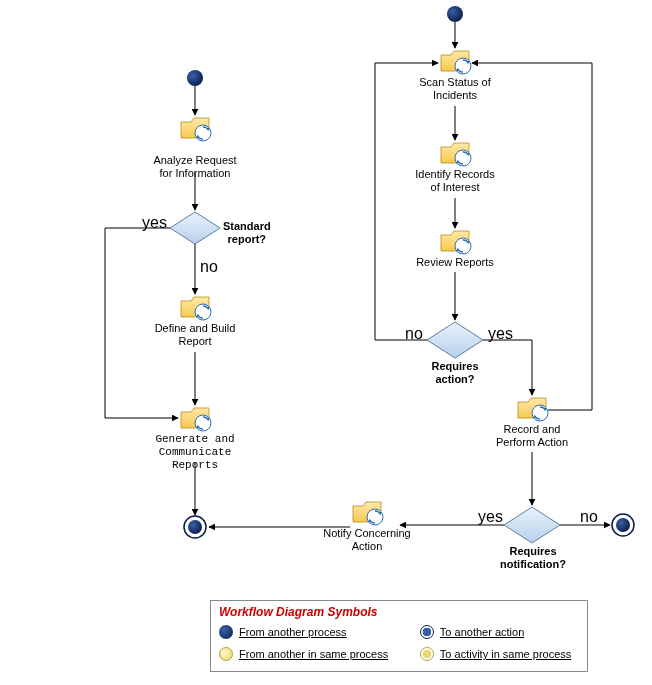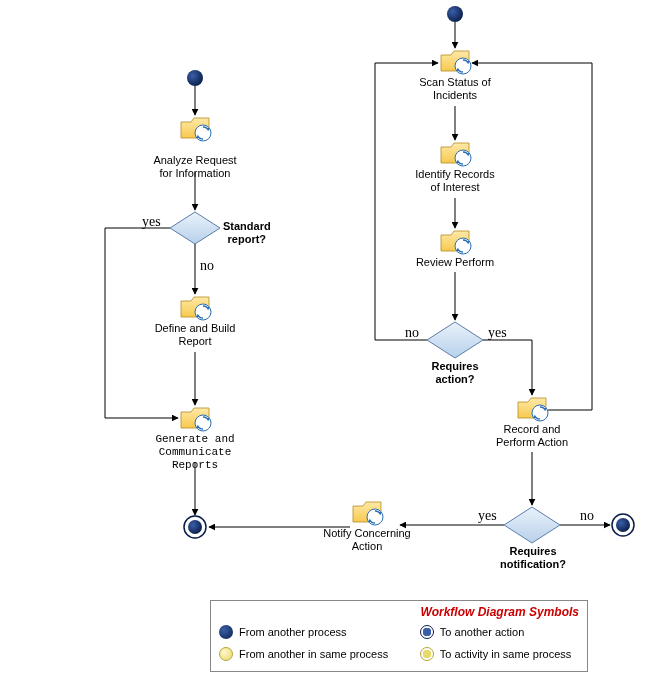--- a/index.html
+++ b/index.html
@@ -13,60 +13,60 @@
     height: 685px;
     position: relative;
   }
   .node-label {
     text-align: center;
     line-height: 1.2;
     position: absolute;
   }
   .edge-label {
     position: absolute;
-    font-size: 14px;
-    font-family: Liberation Serif, serif;
+    font-size: 16px;
   }
   .decision-label {
     position: absolute;
     font-weight: bold;
     text-align: center;
     line-height: 1.2;
   }
   svg {
     position: absolute;
     top: 0;
     left: 0;
     overflow: visible;
   }
   .legend-box {
     position: absolute;
     border: 1px solid #888;
     background: #fff;
     padding: 4px 8px 8px 8px;
   }
   .legend-title {
-    text-align: right;
+    text-align: left;
     font-weight: bold;
     font-style: italic;
     color: #c00;
     font-size: 12px;
     margin-bottom: 4px;
   }
   .legend-row {
     display: flex;
     align-items: center;
     gap: 6px;
     margin: 2px 0;
   }
   .legend-grid {
     display: grid;
     grid-template-columns: auto auto;
     column-gap: 24px;
     row-gap: 4px;
+    text-decoration: underline;
   }
   .legend-circle {
     width: 14px;
     height: 14px;
     border-radius: 50%;
     flex-shrink: 0;
   }
 </style>
 </head>
 <body>
@@ -155,21 +155,21 @@
 
 <div class="node-label" style="left:145px; top:140px; width:100px;margin-top:14px;">Analyze Request<br>for Information</div>
 <div class="decision-label" style="left:223px; top:220px;">Standard<br>report?</div>
 <div class="edge-label" style="left:142px; top:214px;">yes</div>
 <div class="edge-label" style="left:200px; top:258px;">no</div>
 <div class="node-label" style="left:145px; top:322px; width:100px;">Define and Build<br>Report</div>
 <div class="node-label" style="left:135px; top:433px; width:120px;font-family:Liberation Mono, monospace;">Generate and<br>Communicate Reports</div>
 
 <div class="node-label" style="left:405px; top:76px; width:100px;">Scan Status of<br>Incidents</div>
 <div class="node-label" style="left:405px; top:168px; width:100px;">Identify Records<br>of Interest</div>
-<div class="node-label" style="left:405px; top:256px; width:100px;">Review Perform</div>
+<div class="node-label" style="left:405px; top:256px; width:100px;">Review Reports</div>
 <div class="decision-label" style="left:430px; top:360px; width:50px;">Requires<br>action?</div>
 <div class="edge-label" style="left:405px; top:325px;">no</div>
 <div class="edge-label" style="left:488px; top:325px;">yes</div>
 <div class="node-label" style="left:482px; top:423px; width:100px;">Record and<br>Perform Action</div>
 <div class="decision-label" style="left:498px; top:545px; width:70px;">Requires<br>notification?</div>
 <div class="edge-label" style="left:478px; top:508px;">yes</div>
 <div class="edge-label" style="left:580px; top:508px;">no</div>
 <div class="node-label" style="left:317px; top:527px; width:100px;">Notify Concerning<br>Action</div>
 
 <div class="legend-box" style="left:210px; top:600px; width:360px;">

